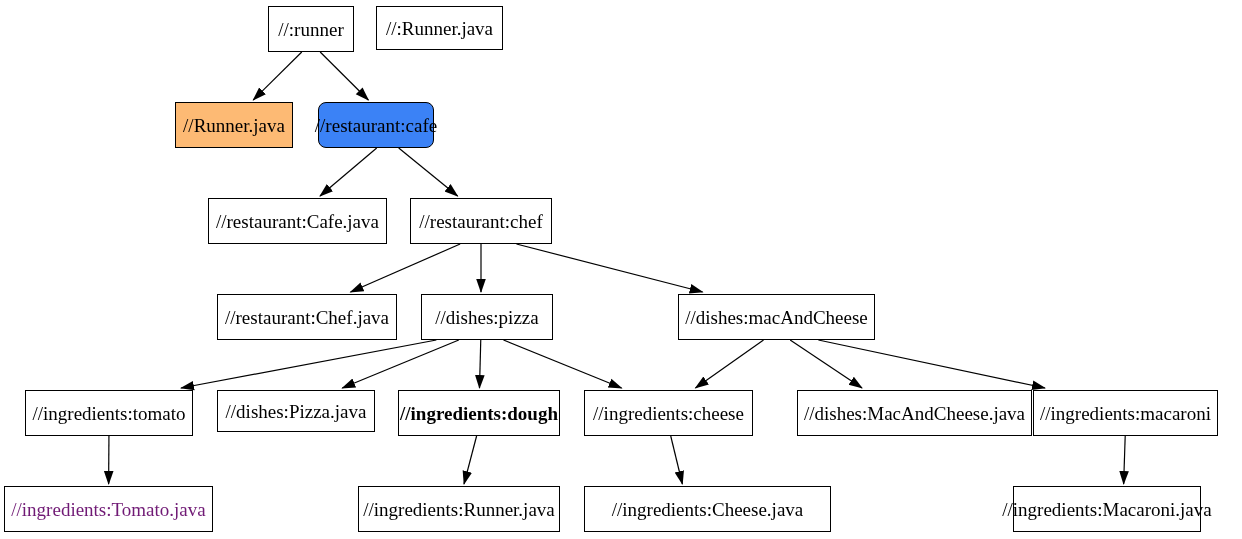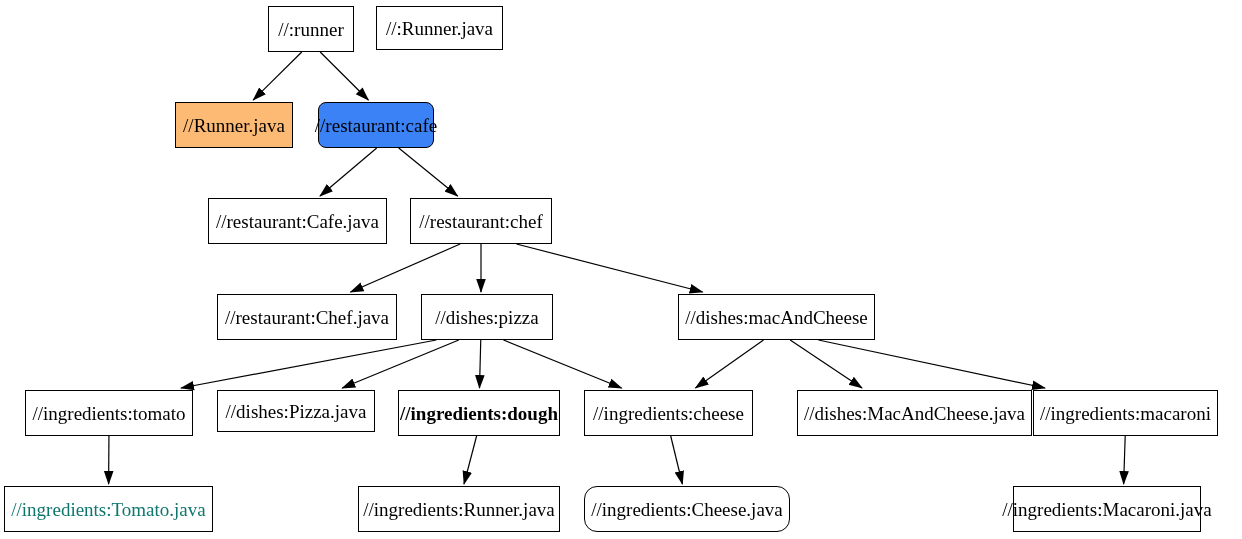--- a/index.html
+++ b/index.html
@@ -115,25 +115,25 @@
       <div class="node" style="left: 584px; top: 390px; width: 169px; height: 46px; background: rgb(255, 255, 255); border-color: rgb(0, 0, 0);">
         <span style="color: rgb(0, 0, 0);">//ingredients:cheese</span>
       </div>
       <div class="node" style="left: 773px; top: 390px; width: 235px; height: 46px; background: rgb(255, 255, 255); border-color: rgb(0, 0, 0); margin-left: 24px;">
         <span style="color: rgb(0, 0, 0);">//dishes:MacAndCheese.java</span>
       </div>
       <div class="node" style="left: 1033px; top: 390px; width: 185px; height: 46px; background: rgb(255, 255, 255); border-color: rgb(0, 0, 0);">
         <span style="color: rgb(0, 0, 0);">//ingredients:macaroni</span>
       </div>
       <div class="node" style="left: 4px; top: 486px; width: 209px; height: 46px; background: rgb(255, 255, 255); border-color: rgb(0, 0, 0);">
-        <span style="color: #0f766e;">//ingredients:Tomato.java</span>
+        <span style="color: #701a75;">//ingredients:Tomato.java</span>
       </div>
       <div class="node" style="left: 358px; top: 486px; width: 202px; height: 46px; background: rgb(255, 255, 255); border-color: rgb(0, 0, 0);">
         <span style="color: rgb(0, 0, 0);">//ingredients:Runner.java</span>
       </div>
-      <div class="node" style="left: 584px; top: 486px; width: 206px; height: 46px; background: rgb(255, 255, 255); border-color: rgb(0, 0, 0); border-radius: 13px;">
+      <div class="node" style="left: 584px; top: 486px; width: 247px; height: 46px; background: rgb(255, 255, 255); border-color: rgb(0, 0, 0);">
         <span style="color: rgb(0, 0, 0);">//ingredients:Cheese.java</span>
       </div>
       <div class="node" style="left: 1013px; top: 486px; width: 188px; height: 46px; background: rgb(255, 255, 255); border-color: rgb(0, 0, 0);">
         <span style="color: rgb(0, 0, 0);">//ingredients:Macaroni.java</span>
       </div>
     </div>
 </div>
 
 </body></html>

